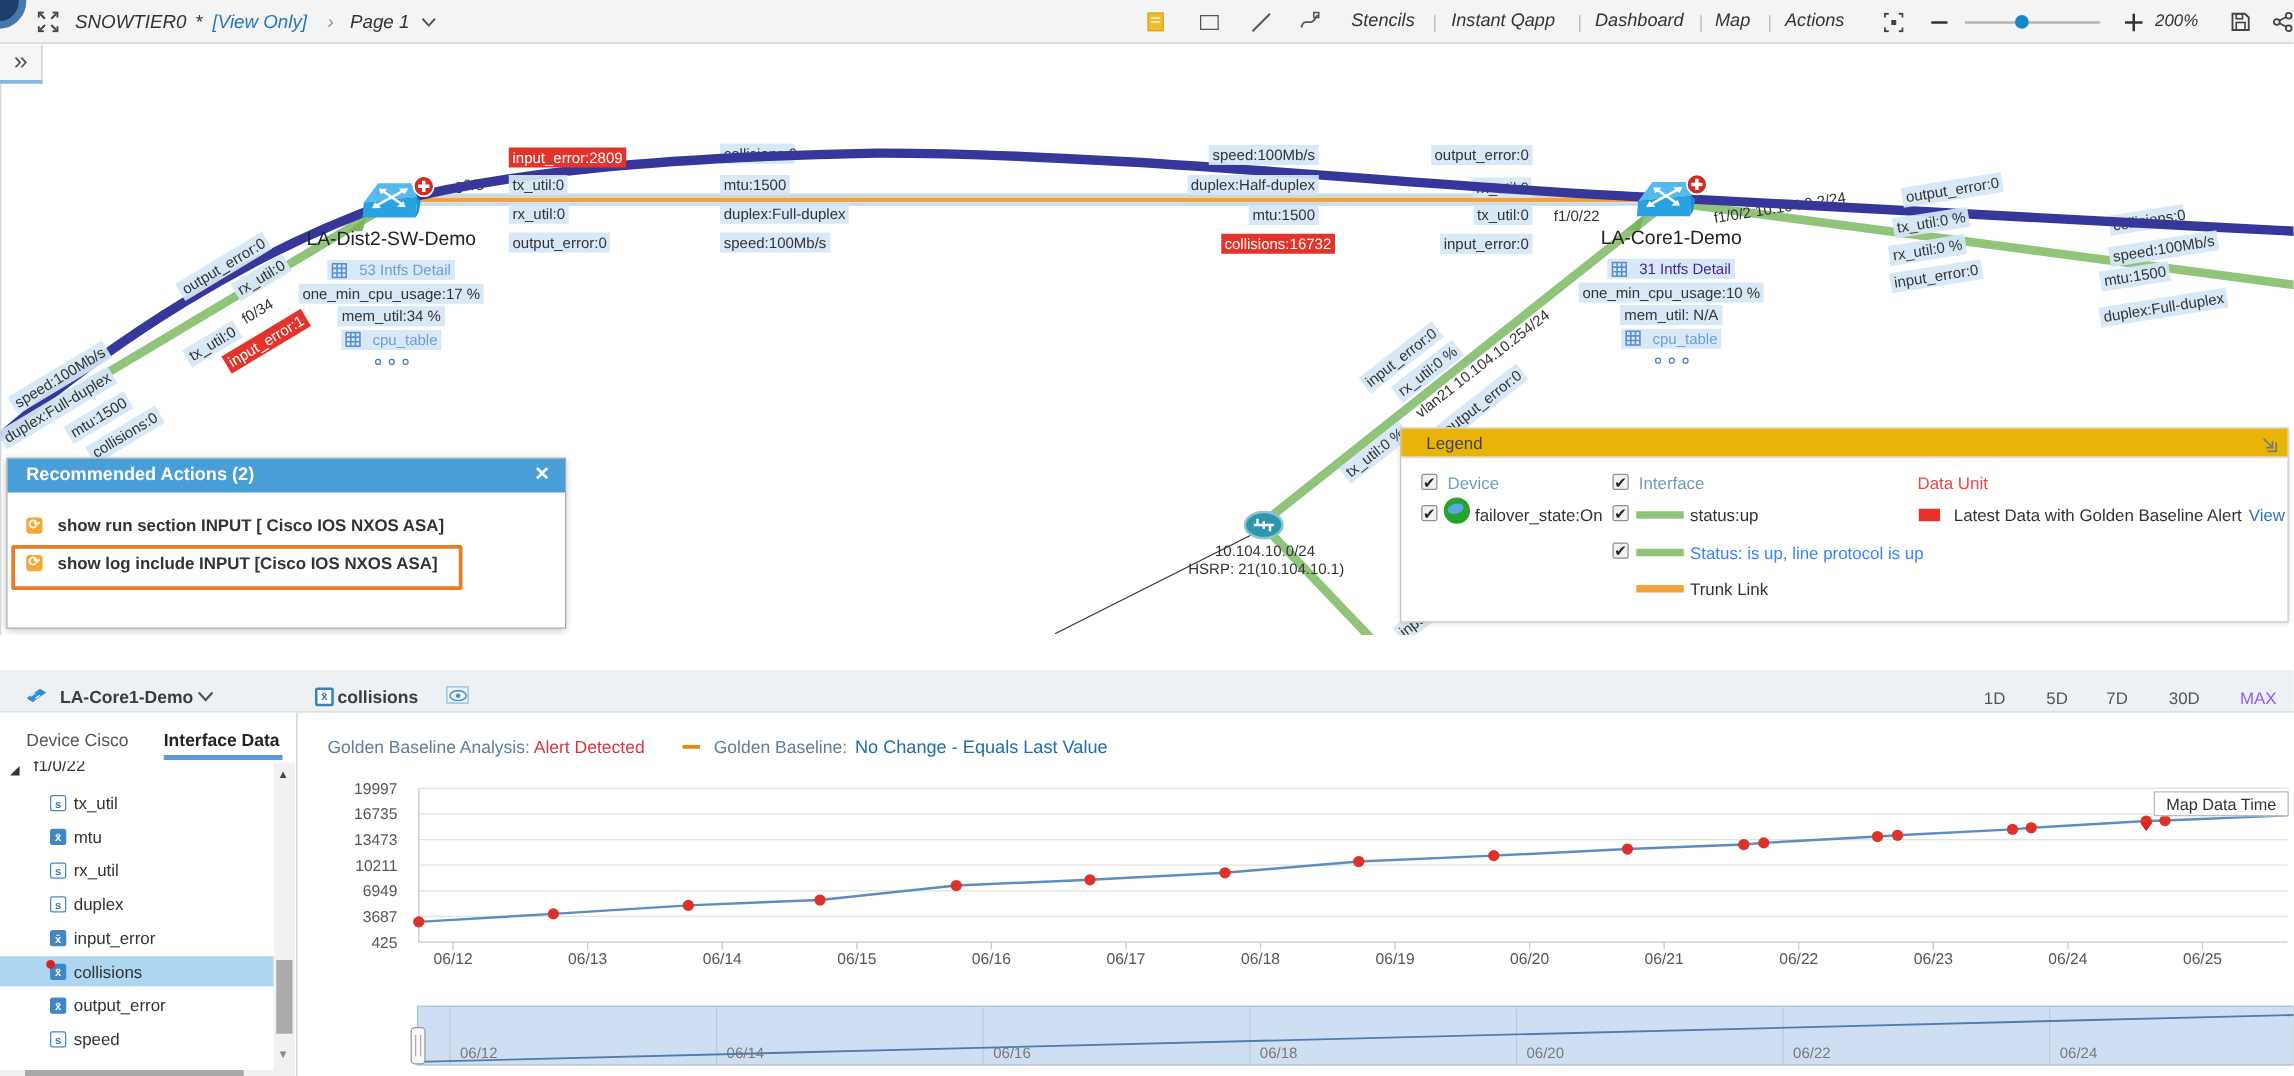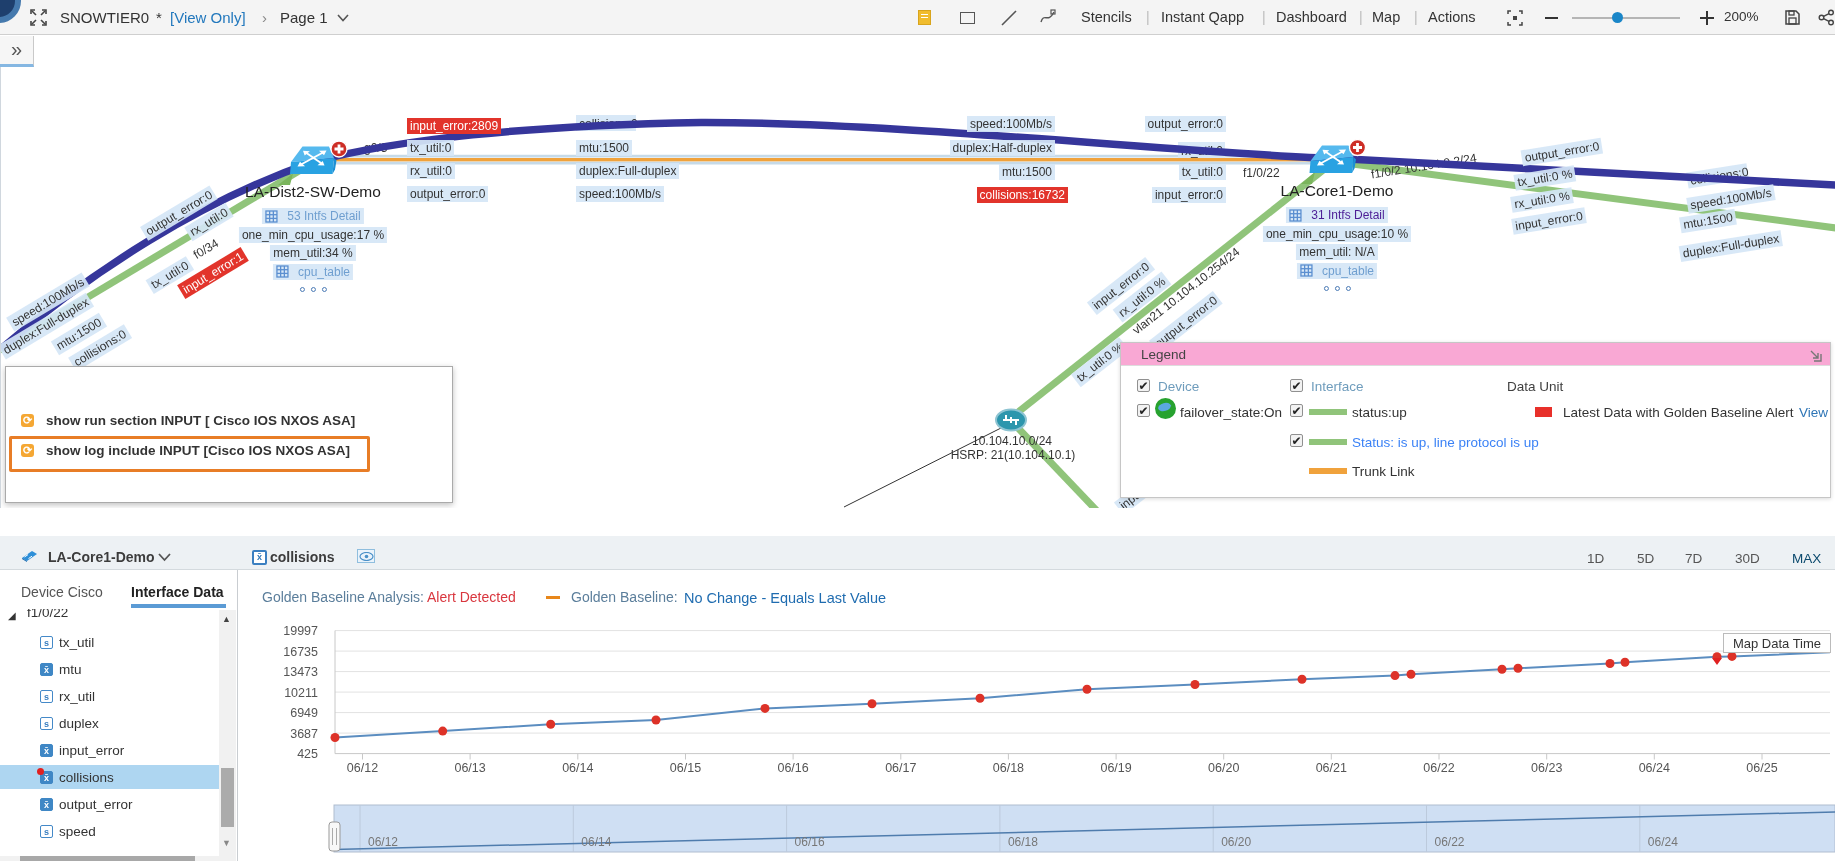--- a/index.html
+++ b/index.html
@@ -4,21 +4,21 @@
 <style>
 * { margin:0; padding:0; box-sizing:border-box; }
 html,body { width:1835px; height:861px; overflow:hidden; background:#fff;
   font-family:"Liberation Sans", sans-serif; }
 #root { position:absolute; left:0; top:0; width:1835px; height:861px; overflow:hidden; }
 .abs { position:absolute; }
 
 
 #toolbar { position:absolute; left:0; top:0; width:1835px; height:35px;
   background:#f4f4f4; border-bottom:1px solid #cfcfcf; z-index:40; }
-#toolbar .t { position:absolute; top:9px; font-size:15px; color:#333; white-space:nowrap; }
+#toolbar .t { position:absolute; top:9px; font-size:15px; color:#333; white-space:nowrap;font-style:italic; }
 #corner-circle { position:absolute; left:-23px; top:-21px; width:44px; height:44px;
   border-radius:50%; background:#1e3f6d; border:6px solid #4579ad; z-index:41; }
 #collapse-btn { position:absolute; left:0; top:36px; width:34px; height:31px;
   background:#f6f6f6; border-right:1px solid #c9c9c9; border-bottom:3px solid #85b7e2;
   z-index:30; color:#555; font-size:20px; text-align:center; line-height:27px; }
 .sep { position:absolute; top:9px; color:#bbb; font-size:14px; }
 
 
 #map { position:absolute; left:0; top:36px; width:1835px; height:472px; background:#fff;
   overflow:hidden; border-left:1px solid #d0d7de; }
@@ -28,21 +28,21 @@
 .chip.plain { background:transparent; }
 
 
 .devstack { position:absolute; display:flex; flex-direction:column; align-items:center; }
 .devstack .name { font-size:15.5px; color:#222; margin-bottom:7px; white-space:nowrap; }
 .devstack .row { margin-bottom:2.5px; display:flex; align-items:center; }
 
 
 #legend { position:absolute; left:1119px; top:306px; width:711px; height:156px;
   background:#fff; border:1px solid #c6c6c6; box-shadow:0 1px 4px rgba(0,0,0,0.15); z-index:20; }
-#legend .hdr { height:23px; background:#f9a8d4; border-bottom:1px solid #ddd;
+#legend .hdr { height:23px; background:#eab308; border-bottom:1px solid #ddd;
   font-size:13.5px; color:#444; padding-left:20px; line-height:23px; }
 .lg-txt { position:absolute; font-size:13.5px; white-space:nowrap;text-align:center; }
 .cbx { position:absolute; width:13px; height:13px; border:1px solid #909090; border-radius:2px;
   background:#f2f2f2; color:#222; font-size:12px; line-height:12px; text-align:center; }
 .swatch { position:absolute; height:6px; }
 
 
 #reco { position:absolute; left:4px; top:330px; width:448px; height:137px; background:#fff;
   border:1px solid #aaa; box-shadow:0 2px 6px rgba(0,0,0,0.25); z-index:21; }
 #reco .hdr { height:27px; background:#4a9ed6; color:#fff; font-weight:bold; font-size:14.5px;
@@ -347,21 +347,21 @@
   <svg class="abs" style="right:8px;top:5px" width="14" height="14" viewBox="0 0 14 14">
     <g stroke="#777" stroke-width="1.4" fill="none">
             <path d="M13 6 L13 13 L6 13"></path>
             <path d="M3 3 L10 10 M10 5 L10 10 L5 10"></path>
           </g>
   </svg>
   <div class="cbx" style="left:16px;top:36px">✔</div>
   <div class="lg-txt" style="left:37px;top:36px;color:#6e9cbc">Device</div>
   <div class="cbx" style="left:169px;top:36px">✔</div>
   <div class="lg-txt" style="left:190px;top:36px;color:#6e9cbc">Interface</div>
-  <div class="lg-txt" style="left:386px;top:36px;color:#404040">Data Unit</div>
+  <div class="lg-txt" style="left:413px;top:36px;color:#ef4444">Data Unit</div>
 
   <div class="cbx" style="left:16px;top:61px">✔</div>
   <div class="abs" style="left:34px;top:55px;width:21px;height:21px;border-radius:50%;background:#27a22f"></div>
   <div class="abs" style="left:37px;top:60px;width:13px;height:8px;border-radius:50%;background:#5ba8e0;transform:rotate(-15deg)"></div>
   <div class="lg-txt" style="left:59px;top:62px;color:#333">failover_state:On</div>
   <div class="cbx" style="left:169px;top:61px">✔</div>
   <div class="swatch" style="left:188px;top:66px;width:38px;background:#90c47a"></div>
   <div class="lg-txt" style="left:231px;top:62px;color:#333">status:up</div>
   <div class="abs" style="left:414px;top:64px;width:17px;height:10px;background:#e8302a"></div>
   <div class="lg-txt" style="left:442px;top:62px;color:#333">Latest Data with Golden Baseline Alert</div>
@@ -369,20 +369,21 @@
 
   <div class="cbx" style="left:169px;top:91px">✔</div>
   <div class="swatch" style="left:188px;top:96px;width:38px;background:#90c47a"></div>
   <div class="lg-txt" style="left:231px;top:92px;color:#3b82f6">Status: is up, line protocol is up</div>
 
   <div class="swatch" style="left:188px;top:125px;width:38px;background:#f0a23c"></div>
   <div class="lg-txt" style="left:231px;top:121px;color:#333">Trunk Link</div>
 </div>
 
 <div id="reco">
+  <div class="hdr">Recommended Actions (2)</div>
   <div class="x">✕</div>
   <div class="reco-row" style="left:15px;top:46px"><span class="reco-ic">⟳</span>show run section INPUT [ Cisco IOS NXOS ASA]</div>
   <div class="reco-row" style="left:15px;top:76px"><span class="reco-ic">⟳</span>show log include INPUT [Cisco IOS NXOS ASA]</div>
   <div class="abs" style="left:3px;top:69px;width:361px;height:36px;border:3px solid #e87d26;border-radius:2px"></div>
 </div>
 </div>
 
 <div id="details">
   <div id="dsub">
     <svg class="abs" style="left:19px;top:14px" width="19" height="12" viewBox="0 0 19 12">
@@ -399,21 +400,21 @@
     <div class="abs" style="left:270px;top:13px;font-size:14px;font-weight:bold;color:#3c3c3c">collisions</div>
     <div class="abs" style="left:357px;top:13px;width:18px;height:14px;background:#eaf3fb;border:1.5px solid #8fbede"></div>
     <svg class="abs" style="left:359px;top:16px" width="15" height="9" viewBox="0 0 15 9">
       <ellipse cx="7.5" cy="4.5" rx="6.5" ry="4" fill="none" stroke="#4a90c8" stroke-width="1.2"></ellipse>
       <circle cx="7.5" cy="4.5" r="1.8" fill="#4a90c8"></circle>
     </svg>
     <div class="abs" style="left:1587px;top:15px;font-size:13.5px;color:#555">1D</div>
     <div class="abs" style="left:1637px;top:15px;font-size:13.5px;color:#555">5D</div>
     <div class="abs" style="left:1685px;top:15px;font-size:13.5px;color:#555">7D</div>
     <div class="abs" style="left:1735px;top:15px;font-size:13.5px;color:#555">30D</div>
-    <div class="abs" style="left:1792px;top:15px;font-size:13.5px;color:#0c4a6e">MAX</div>
+    <div class="abs" style="left:1792px;top:15px;font-size:13.5px;color:#8b5cf6">MAX</div>
   </div>
   <div id="sidebar">
     <div class="tab" style="left:21px;color:#555">Device Cisco</div>
     <div class="tab" style="left:131px;color:#222;font-weight:bold">Interface Data</div>
     <div class="abs" style="left:131px;top:34px;width:95px;height:4px;background:#5b9bd5"></div>
     <div class="abs" style="left:8px;top:40px;font-size:10px;color:#333">◢</div>
     <div class="abs" style="left:27px;top:39px;height:11px;overflow:hidden;width:60px">
           <div style="margin-top:-4px;font-size:13.5px;color:#333">f1/0/22</div>
         </div>
     <div class="treerow" style="top:60px">

